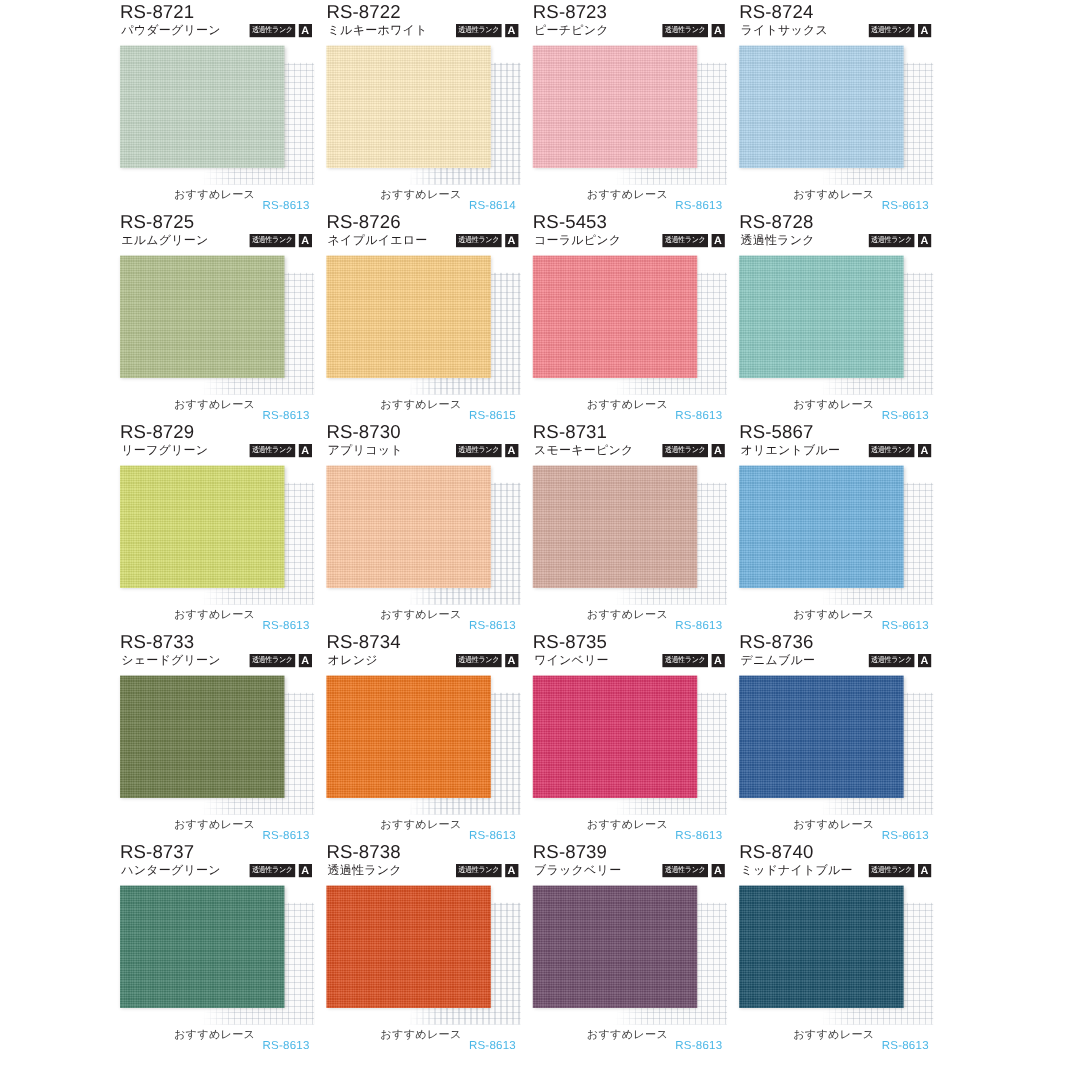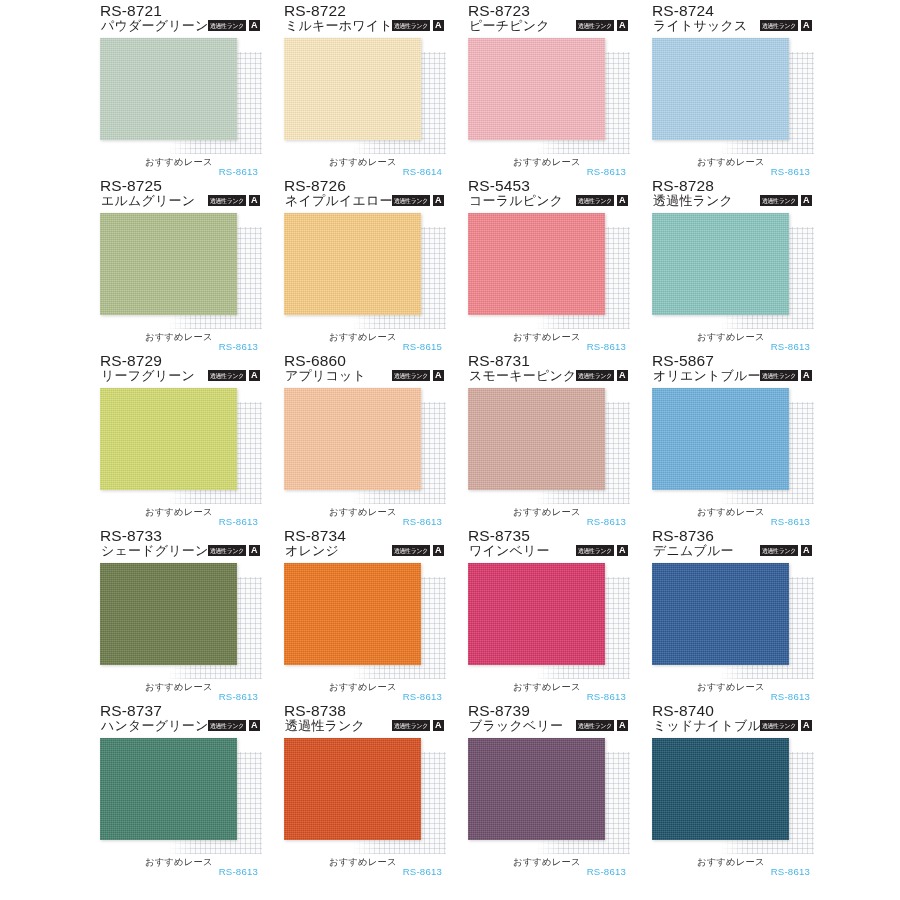--- a/index.html
+++ b/index.html
@@ -13,21 +13,21 @@
     position:relative;
     width:900px;height:900px;
     box-sizing:border-box;
   }
   .grid{
     position:absolute;
     left:95px;top:0px;
     width:736px;
     display:grid;
     grid-template-columns:repeat(4,172px);
-    column-gap:12px;
+    column-gap:0px;
     grid-auto-rows:175px;
   }
   .cell{
     position:relative;
     width:172px;height:175px;
     box-sizing:border-box;
   }
   .hdr{
     position:relative;
     height:38px;
@@ -37,21 +37,21 @@
     left:5px;top:2px;
     font-size:15.5px;
     color:#231f20;
     letter-spacing:0.1px;
     line-height:17px;
     white-space:nowrap;
   }
   .name{
     position:absolute;
     left:6px;top:20px;
-    font-size:13px;
+    font-size:10px;
     color:#231f20;
     line-height:12px;
     white-space:nowrap;
     letter-spacing:0.2px;
   }
   .rank{
     position:absolute;
     right:7px;top:20px;
     display:flex;
     align-items:stretch;
@@ -322,21 +322,21 @@
           <div class="lace-shadow"></div>
           <div class="fabric" style="background-color: rgb(211, 220, 112);"></div>
         </div>
         <div class="footer">
           <span class="foot-lbl">おすすめレース</span>
           <span class="foot-code">RS-8613</span>
         </div>
       </div>
       <div class="cell">
         <div class="hdr">
-          <div class="code">RS-6860</div>
+          <div class="code">RS-8730</div>
           <div class="name">アプリコット</div>
           <div class="rank">
             <span class="rank-lbl">透過性ランク</span>
             <span class="rank-sep"></span>
             <span class="rank-val">A</span>
           </div>
         </div>
         <div class="swatch-wrap">
           <div class="lace"></div>
           <div class="lace-shadow"></div>

